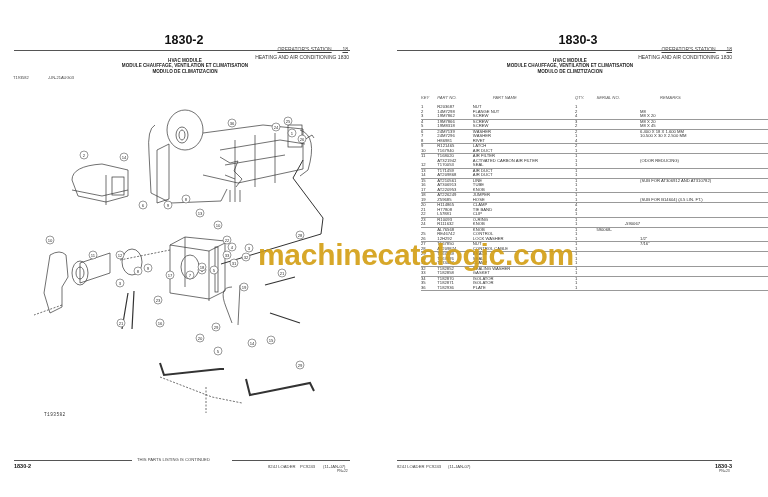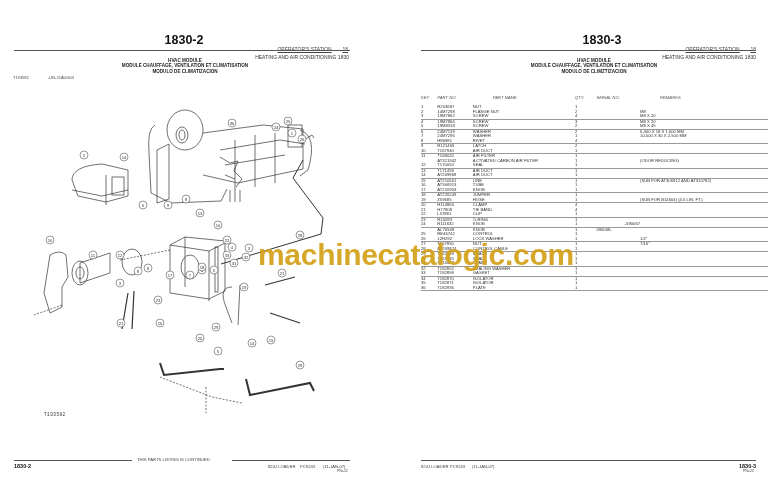--- a/index.html
+++ b/index.html
@@ -1,19 +1,19 @@
 <!DOCTYPE html>
 <html><head>
 <meta charset="utf-8">
 <style>
   html, body { margin:0; padding:0; background:#fff; }
   body { width:768px; height:497px; position:relative; overflow:hidden; font-family:"Liberation Sans", sans-serif; color:#222; }
   .page { position:absolute; top:0; height:497px; width:384px; }
   .left { left:0; }
-  .right { left:384px; }
+  .right { left:360px; }
   .pnum { position:absolute; top:33px; font-weight:bold; font-size:12.5px; color:#111; text-align:center; width:100%; }
   .left .pnum { left:-8px; }
   .right .pnum { left:26px; }
   .sect1 { position:absolute; top:46px; font-size:5px; color:#444; }
   .sect2 { position:absolute; top:54px; font-size:5px; color:#333; }
   .hline { position:absolute; height:1px; background:#555; }
   .title { position:absolute; top:58px; font-size:4.6px; font-weight:bold; text-align:center; line-height:5.3px; color:#222; }
   .small { position:absolute; font-size:4px; color:#444; }
   .diagram { position:absolute; left:20px; top:95px; width:330px; height:320px; }
   .figid { position:absolute; left:44px; top:412px; font-size:4.5px; font-family:"Liberation Mono", monospace; color:#333; letter-spacing:0.4px; }

